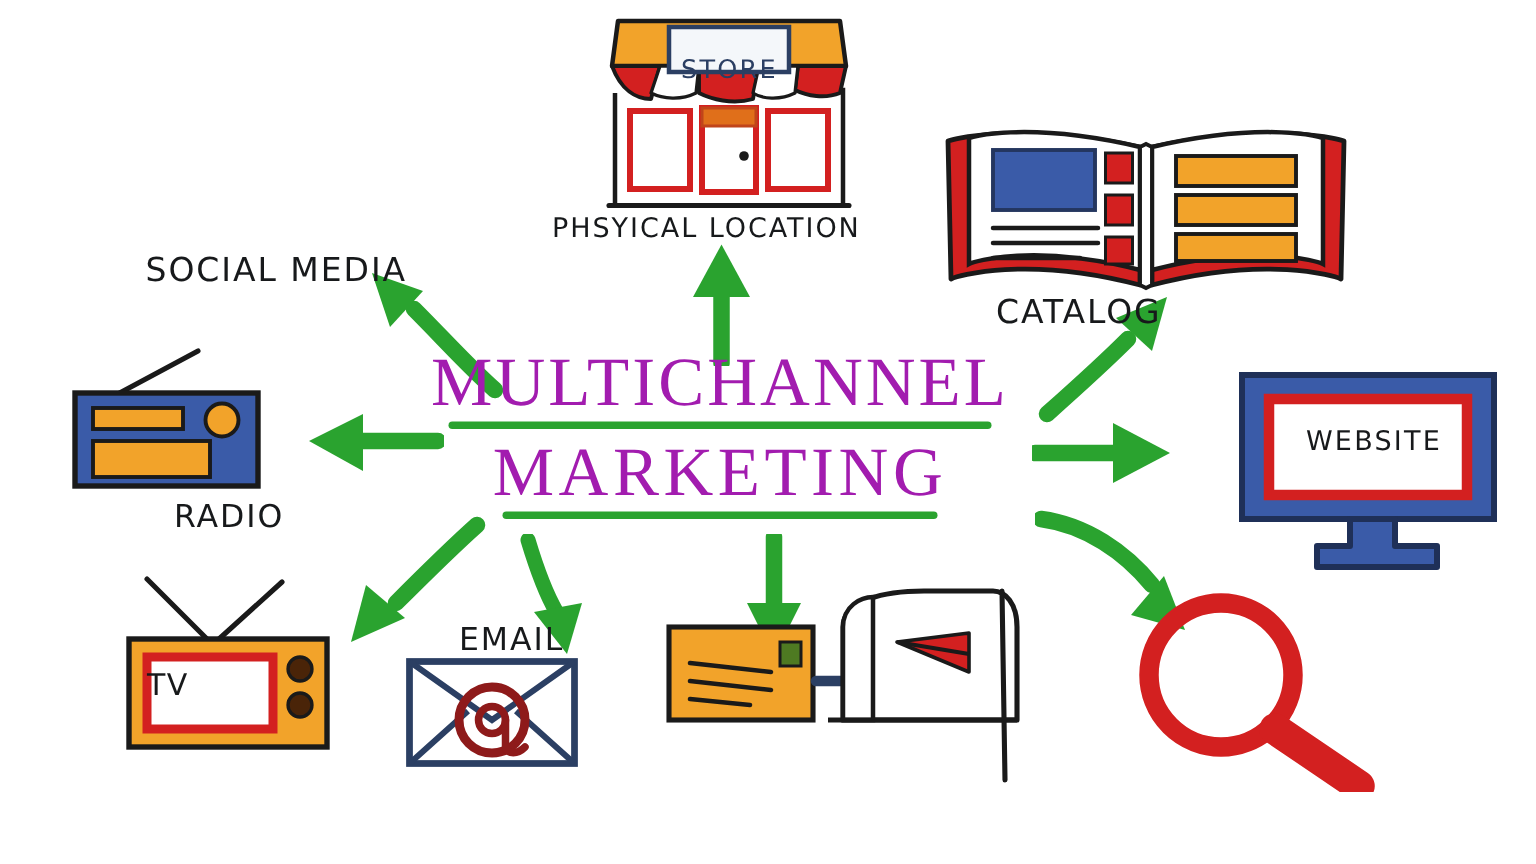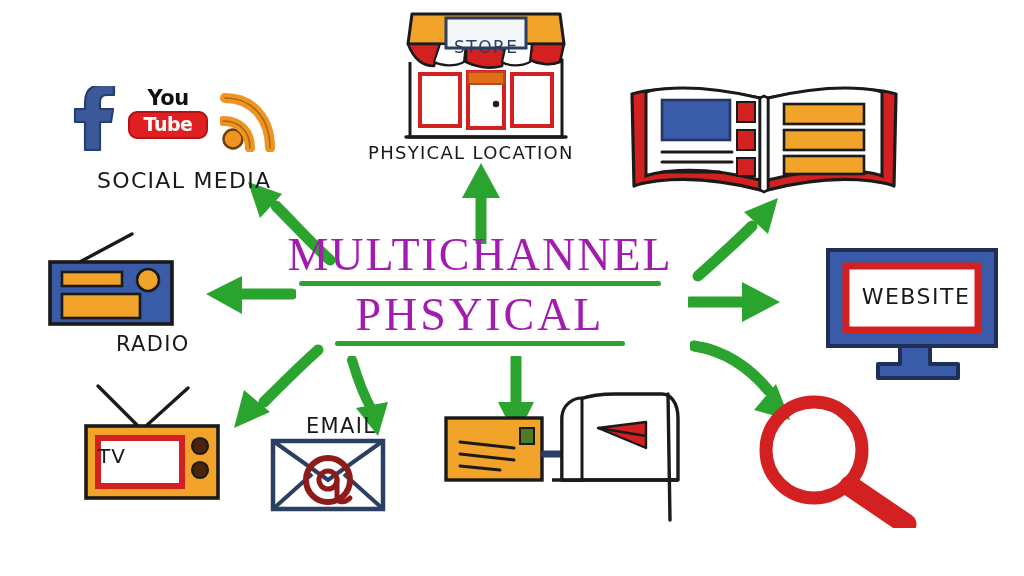--- a/index.html
+++ b/index.html
@@ -86,21 +86,21 @@
 
   
   #catalog { left: 624px; top: 72px; width: 280px; height: 130px; }
 
   
   #website { left: 818px; top: 244px; width: 196px; height: 140px; }
   #website-text {
     position: absolute;
     left: 0; top: 40px; width: 196px;
     text-align: center;
-    font-size: 22px;
+    font-size: 18px;
     letter-spacing: 1.5px;
     color: #17191b;
     pointer-events: none;
   }
 
   
   #radio { left: 36px; top: 232px; width: 160px; height: 110px; }
 
   
   #tv { left: 76px; top: 382px; width: 160px; height: 125px; }
@@ -177,42 +177,24 @@
   </svg>
 
   <svg class="arrow" style="left:690px; top:334px;" width="110" height="92" viewBox="0 0 110 92">
     <path d="M4 12 C34 16, 60 34, 78 56" stroke="#2aa32f" stroke-width="11" fill="none" stroke-linecap="round"></path>
     <path d="M100 86 L64 76 L86 50 Z" fill="#2aa32f"></path>
   </svg>
 
   <div id="center-title">
     <div class="title-line l1">MULTICHANNEL</div>
     <div class="title-rule r1"></div>
-    <div class="title-line l2">PHSYICAL</div>
+    <div class="title-line l2">MARKETING</div>
     <div class="title-rule r2"></div>
   </div>
 
-  <div class="node" id="social-media">
-    <svg id="fb-icon" width="54" height="66" viewBox="0 0 54 66">
-      <path d="M34 64 L34 36 L45 36 L47 23 L34 23 L34 16 C34 11 36 9 42 9 L48 9 L48 -1 C45 -1 40 -1 36 -1 C24 -1 19 6 19 17 L19 23 L9 23 L9 36 L19 36 L19 64 Z" fill="#3b5998" stroke="#26406e" stroke-width="2.2" stroke-linejoin="round"></path>
-    </svg>
-
-    <div id="yt-icon">
-      <div class="yt-you">You</div>
-      <div class="yt-tube">Tube</div>
-    </div>
-
-    <svg id="rss-icon" width="58" height="62" viewBox="0 0 58 62">
-      <circle cx="13" cy="49" r="9.5" fill="#ef9421" stroke="#6b3f09" stroke-width="2.4"></circle>
-      <path d="M3 31 C20 31, 30 42, 30 58" stroke="#ef9421" stroke-width="10" fill="none" stroke-linecap="round"></path>
-      <path d="M3 31 C20 31, 30 42, 30 58" stroke="#6b3f09" stroke-width="1.6" fill="none" stroke-linecap="round" opacity="0.55"></path>
-      <path d="M5 8 C32 8, 50 28, 50 58" stroke="#ef9421" stroke-width="10" fill="none" stroke-linecap="round"></path>
-      <path d="M5 8 C32 8, 50 28, 50 58" stroke="#6b3f09" stroke-width="1.6" fill="none" stroke-linecap="round" opacity="0.55"></path>
-    </svg>
-  </div>
   <div class="label" style="left:97px; top:168px; font-size:22px;">SOCIAL MEDIA</div>
 
   <div class="node" id="store">
     <svg width="196" height="140" viewBox="0 0 196 140">
 
       <path d="M22 56 L22 133 L174 133 L174 56 Z" fill="#ffffff" stroke="#1a1a1a" stroke-width="3"></path>
 
       <path d="M24 10 L172 10 L176 40 L20 40 Z" fill="#f2a32a" stroke="#1a1a1a" stroke-width="3" stroke-linejoin="round"></path>
 
       <path d="M20 40 L176 40 L172 58 C162 58 160 48 152 48 C144 48 142 58 132 58 L20 58 Z" fill="#ffffff" stroke="none"></path>
@@ -255,20 +237,21 @@
       <rect x="113" y="58" width="18" height="20" fill="#d32020" stroke="#1a1a1a" stroke-width="2"></rect>
       <rect x="113" y="86" width="18" height="18" fill="#d32020" stroke="#1a1a1a" stroke-width="2"></rect>
 
       <rect x="160" y="32" width="80" height="20" fill="#f2a32a" stroke="#1a1a1a" stroke-width="2.6"></rect>
       <rect x="160" y="58" width="80" height="20" fill="#f2a32a" stroke="#1a1a1a" stroke-width="2.6"></rect>
       <rect x="160" y="84" width="80" height="18" fill="#f2a32a" stroke="#1a1a1a" stroke-width="2.6"></rect>
 
       <path d="M136 26 L140 24 L144 26 L144 118 L140 120 L136 118 Z" fill="#ffffff" stroke="#1a1a1a" stroke-width="2.6"></path>
     </svg>
   </div>
+  <div class="label" style="left:664px; top:196px; font-size:22px;">CATALOG</div>
 
   <div class="node" id="website">
     <svg width="196" height="140" viewBox="0 0 196 140">
       <rect x="10" y="6" width="168" height="96" fill="#3a5ba8" stroke="#1f3058" stroke-width="4"></rect>
       <rect x="28" y="22" width="132" height="64" fill="#ffffff" stroke="#d32020" stroke-width="7"></rect>
       <path d="M82 102 L82 120 L60 120 L60 134 L140 134 L140 120 L112 120 L112 102 Z" fill="#3a5ba8" stroke="#1f3058" stroke-width="4" stroke-linejoin="round"></path>
     </svg>
     <div id="website-text">WEBSITE</div>
   </div>
 

